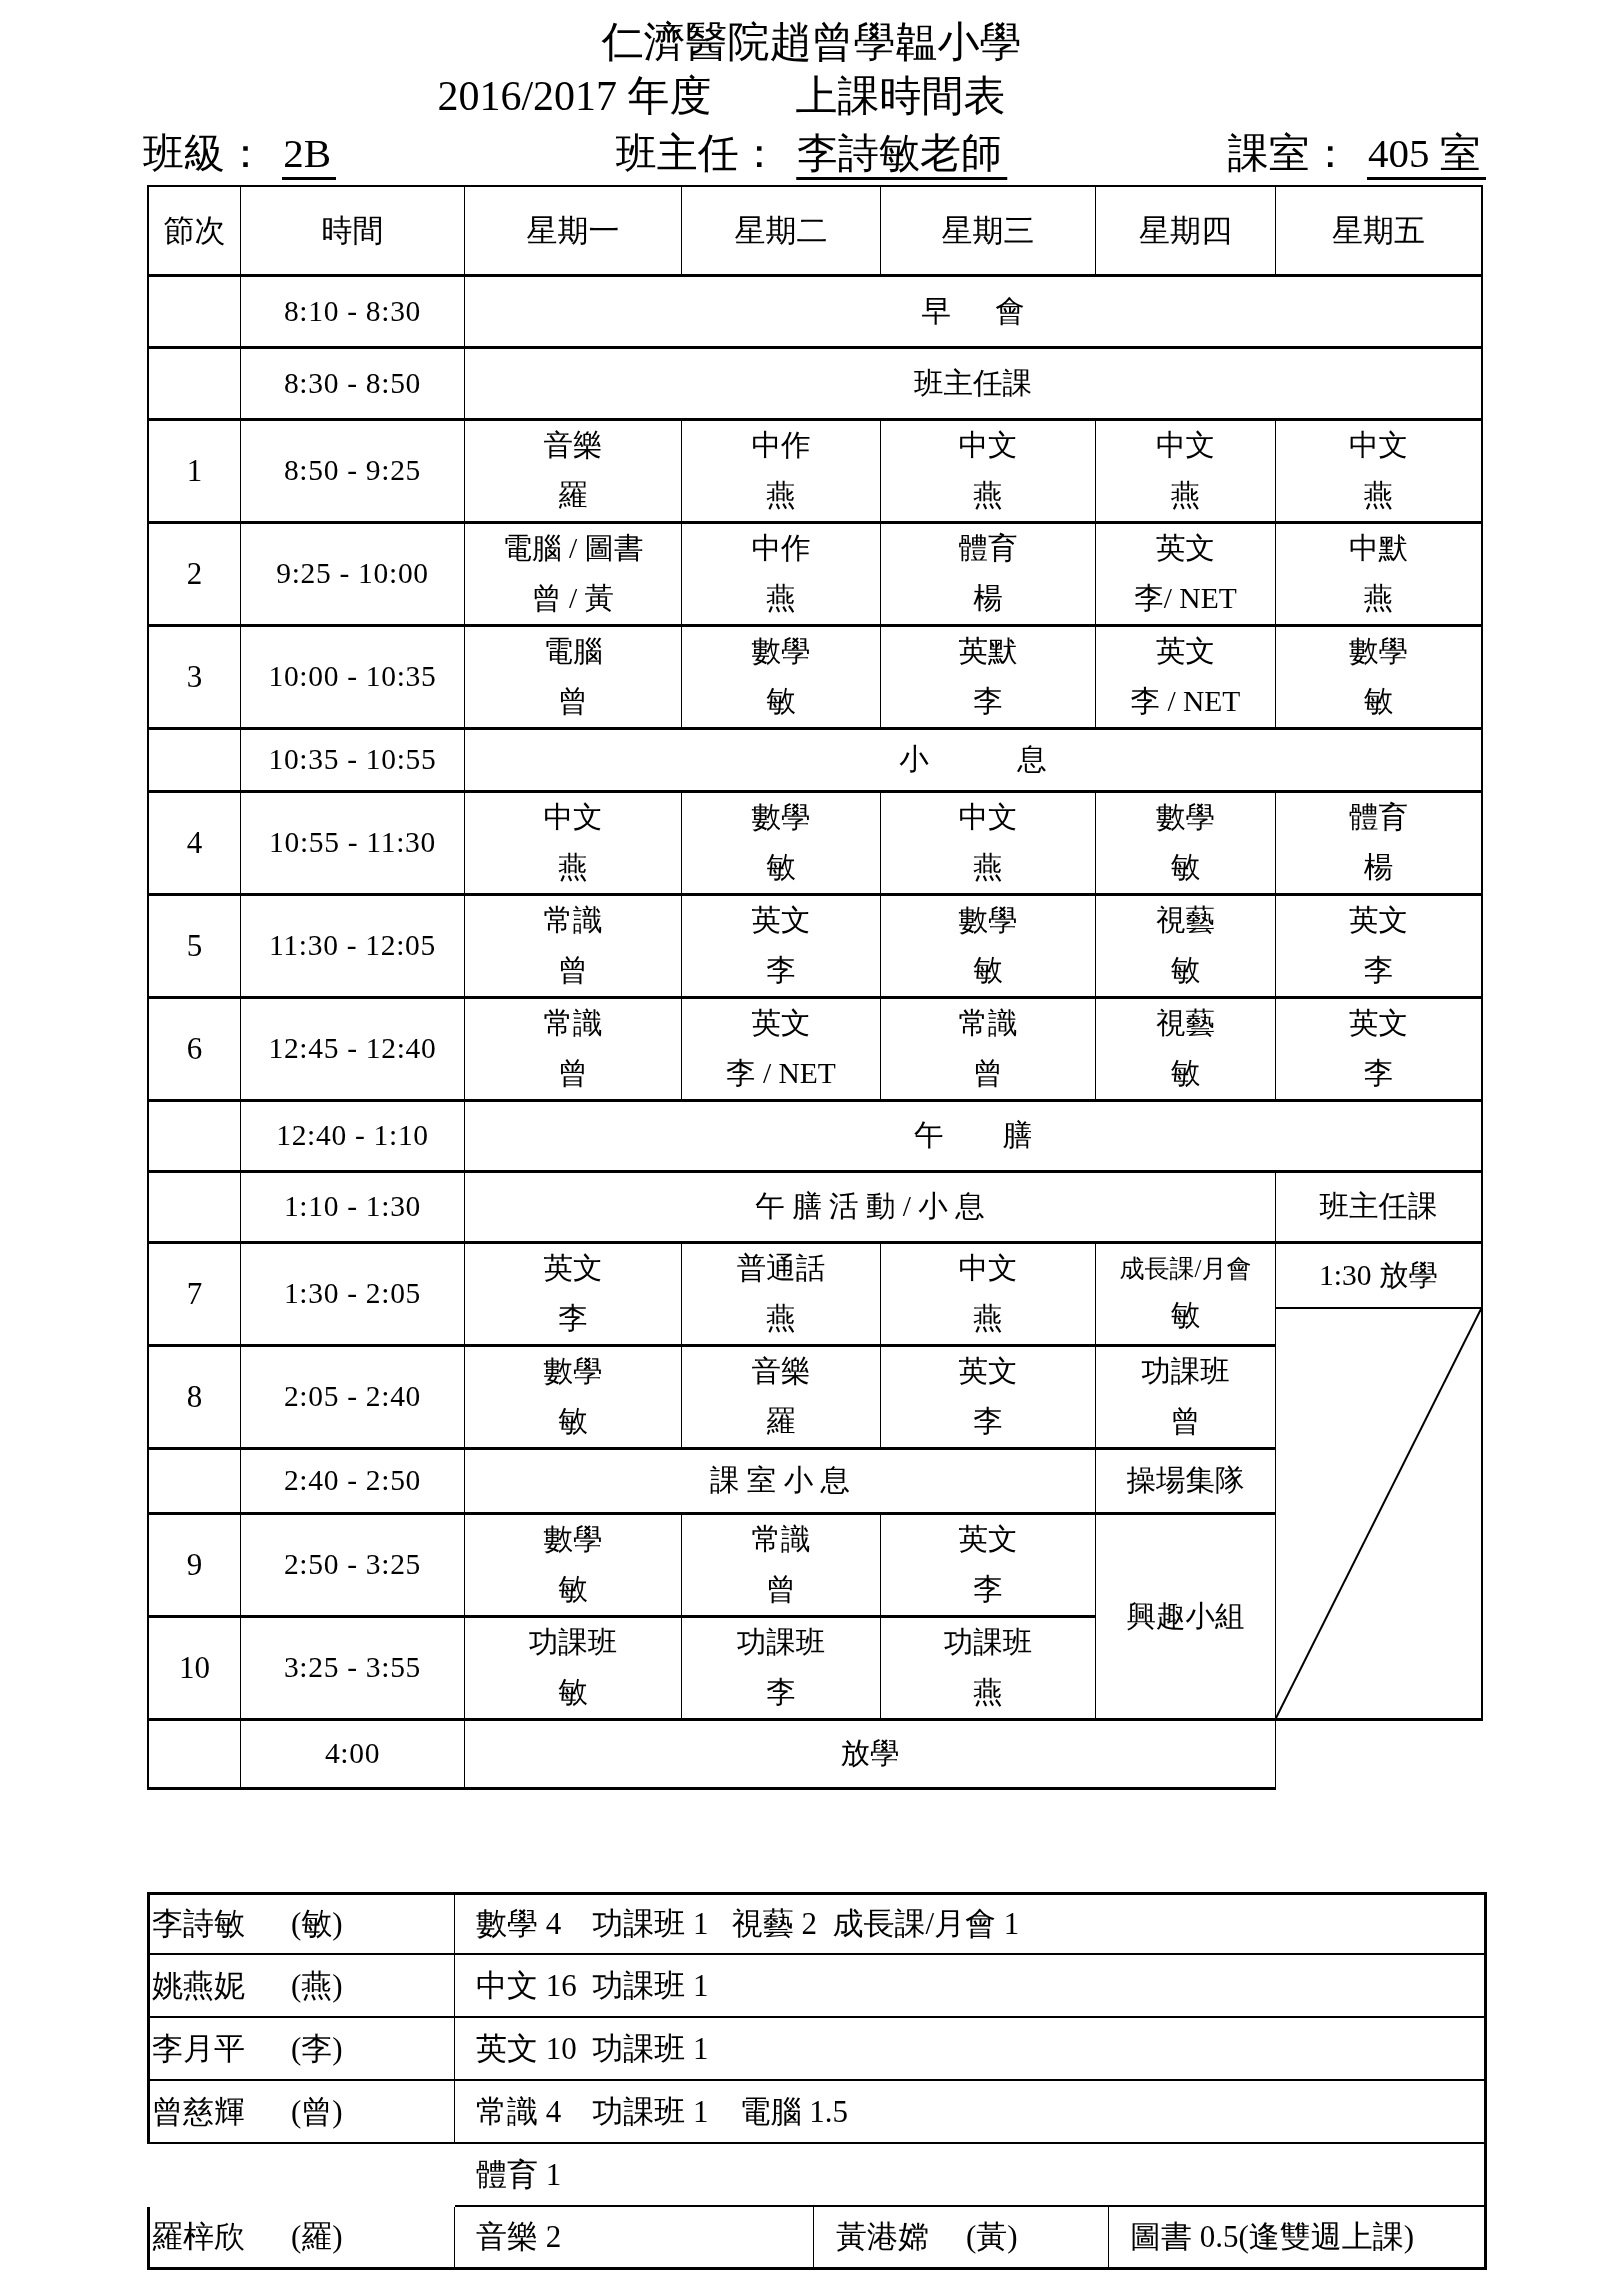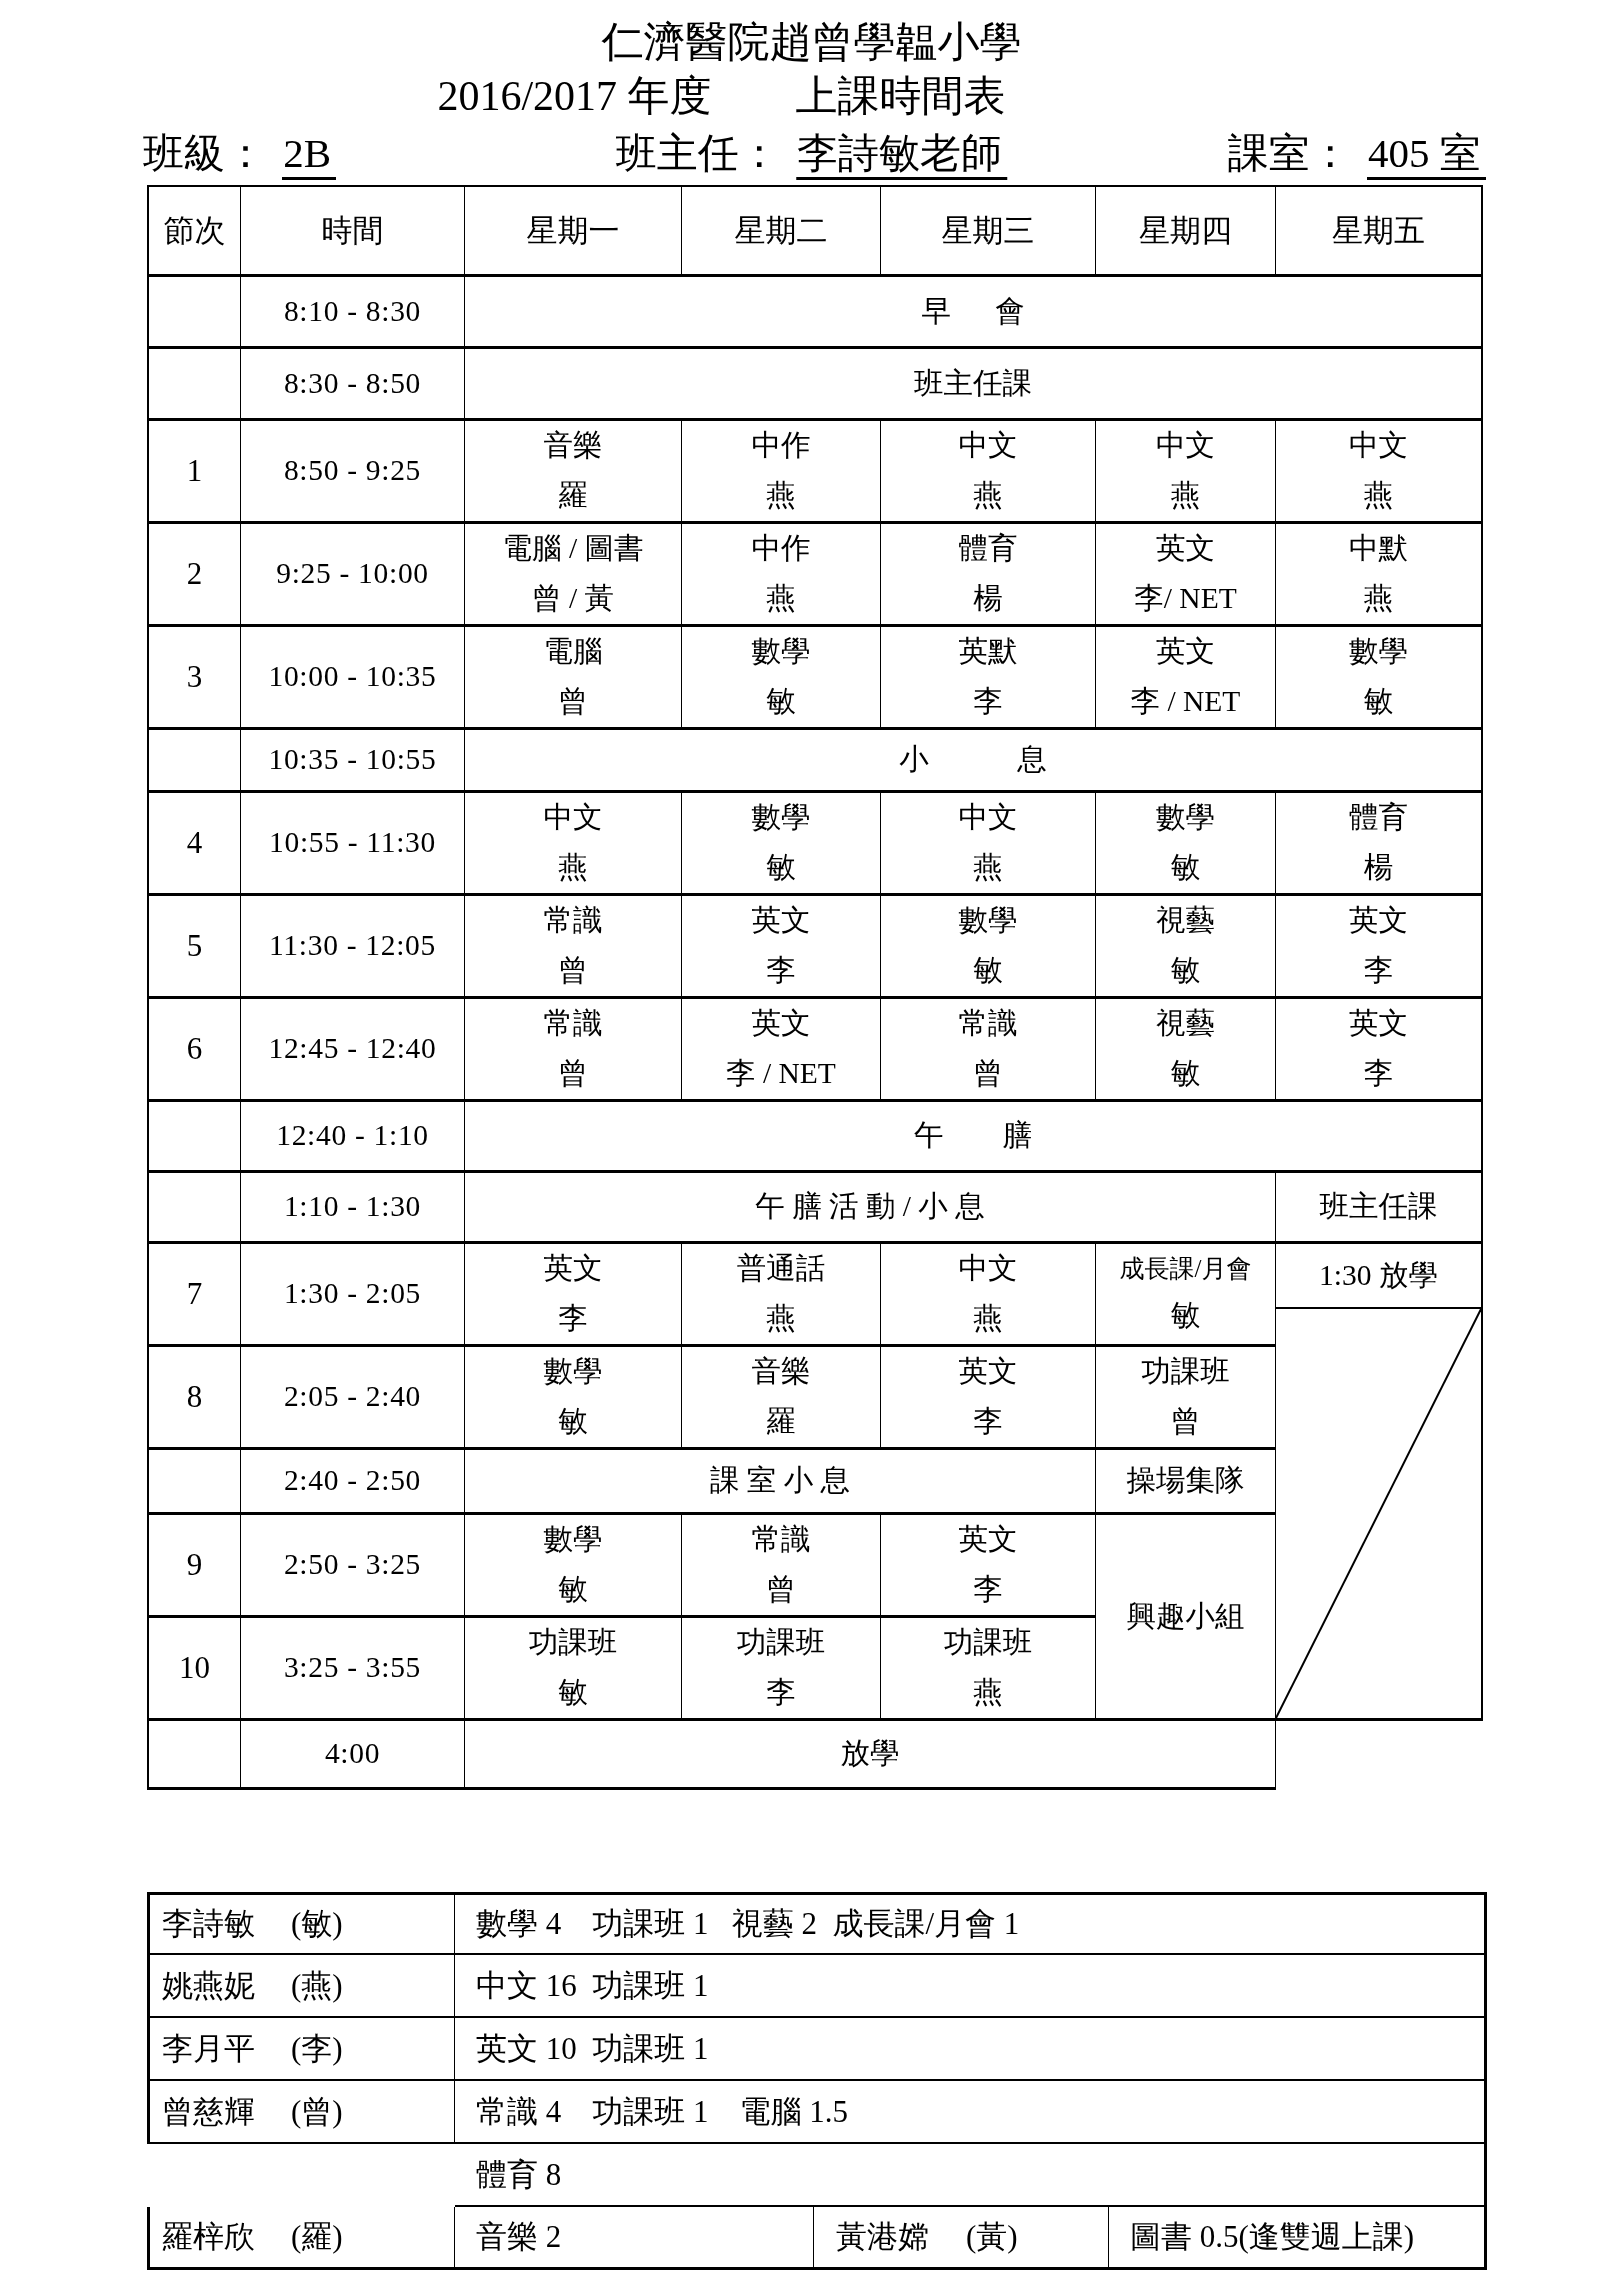--- a/index.html
+++ b/index.html
@@ -37,21 +37,21 @@
   
   .lg{position:absolute;left:147px;top:1892px;display:grid;font-size:31px;
       grid-template-columns:308px 359px 295px 378px;
       grid-template-rows:repeat(6,63px);}
   .lc{border-right:1.3px solid #000;border-bottom:2.6px solid #000;
       display:flex;align-items:center;position:relative;overflow:hidden;}
   .lgle{border-left:3.3px solid #000;}
   .lgte{border-top:3.3px solid #000;}
   .lgre{border-right-width:3.3px;}
   .lgbe{border-bottom-width:3.3px;}
-  .lname{padding-left:12px;}
+  .lname{padding-left:2px;}
   .alias{position:absolute;left:141px;}
   .ldetail{padding-left:21px;white-space:pre;}
   .n2{padding-left:22px;}
   .a2{margin-left:37px;}
 </style>
 </head>
 <body>
 
 <div class="t1">仁濟醫院趙曾學韞小學</div>
 <div class="t2">2016/2017 年度        上課時間表</div>
@@ -333,21 +333,21 @@
       <span class="alias">(李)</span>
     </div>
   <div class="lc lgre ldetail" style="grid-area:3/2/4/5">英文 10  功課班 1</div>
 
   <div class="lc lgle" style="grid-area:4/1/5/2">
       <span class="lname">曾慈輝</span>
       <span class="alias">(曾)</span>
     </div>
   <div class="lc lgre ldetail" style="grid-area:4/2/5/5">常識 4    功課班 1    電腦 1.5</div>
 
-  <div class="lc lgre ldetail" style="grid-area:5/2/6/5">體育 8</div>
+  <div class="lc lgre ldetail" style="grid-area:5/2/6/5">體育 1</div>
 
   <div class="lc lgle lgbe" style="grid-area:6/1/7/2">
       <span class="lname">羅梓欣</span>
       <span class="alias">(羅)</span>
     </div>
   <div class="lc lgbe ldetail" style="grid-area:6/2/7/3">音樂 2</div>
   <div class="lc lgbe" style="grid-area:6/3/7/4">
       <span class="n2">黃港嫦</span>
       <span class="a2">(黃)</span>
     </div>

